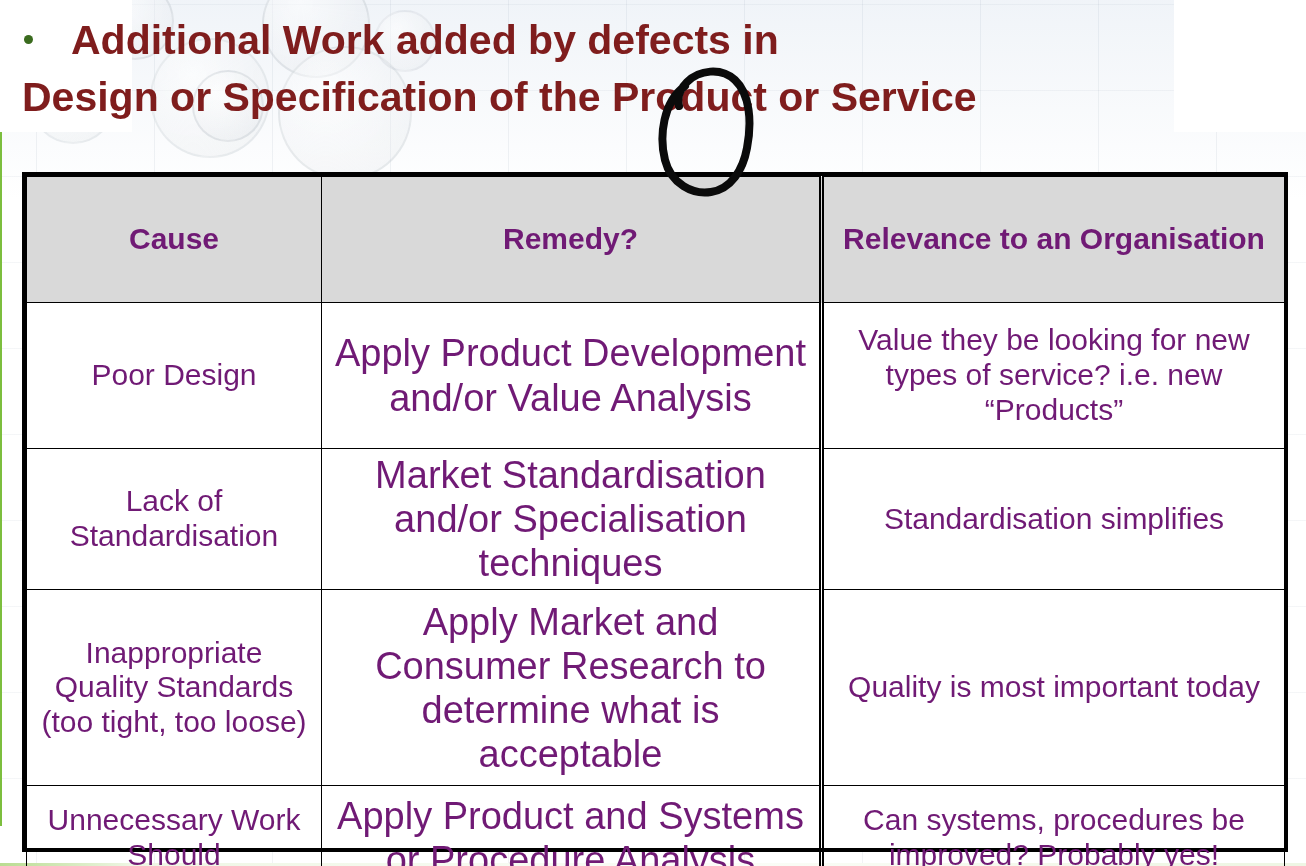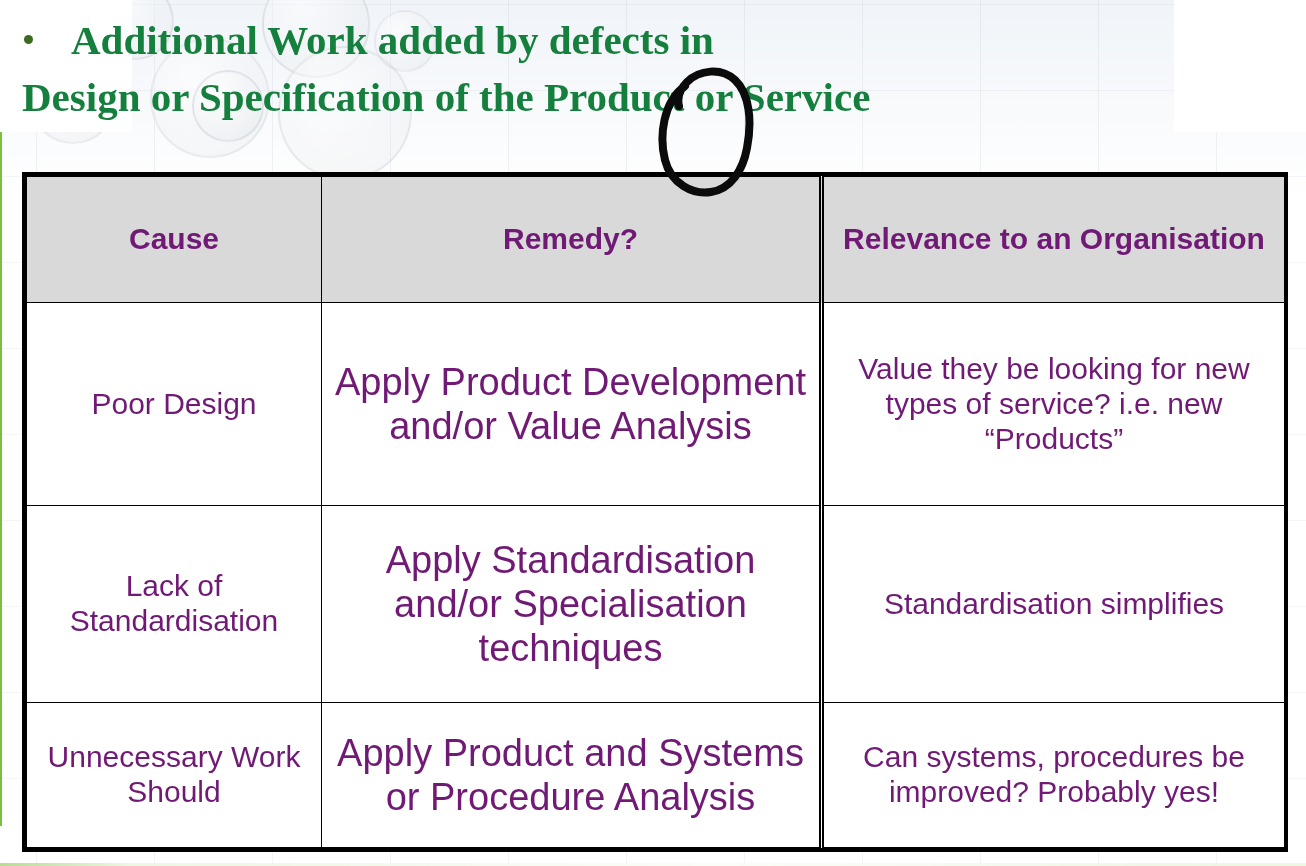--- a/index.html
+++ b/index.html
@@ -109,22 +109,22 @@
     width: 1306px; height: 7px;
     background: linear-gradient(to right, #b9dc91 0%, #eef6e4 10%, #fbfdf8 55%, #eef6e4 95%);
     pointer-events: none;
   }
 
   
   .title-block {
     position: absolute;
     left: 0; top: 12px;
     width: 1306px;
-    color: #15803d;
-    font-family: Liberation Serif, serif;
+    color: #7f1d1d;
+    font-family: Liberation Sans, sans-serif;
     font-weight: bold;
     z-index: 4;
   }
   .title-line1 {
     display: flex;
     align-items: baseline;
     font-size: 41px;
     line-height: 56px;
     white-space: nowrap;
   }
@@ -266,22 +266,27 @@
         </tr>
       </thead>
       <tbody>
         <tr class="row-poor-design">
           <td class="cell-cause">Poor Design</td>
           <td class="cell-remedy">Apply Product Development and/or Value Analysis</td>
           <td class="cell-relevance col-relevance">Value they be looking for new types of service? i.e. new “Products”</td>
         </tr>
         <tr class="row-lack-std">
           <td class="cell-cause">Lack of Standardisation</td>
-          <td class="cell-remedy">Apply Standardisation and/or Specialisation techniques</td>
+          <td class="cell-remedy">Market Standardisation and/or Specialisation techniques</td>
           <td class="cell-relevance col-relevance">Standardisation simplifies</td>
+        </tr>
+        <tr class="row-quality-std">
+          <td class="cell-cause">Inappropriate Quality Standards (too tight, too loose)</td>
+          <td class="cell-remedy">Apply Market and Consumer Research to determine what is acceptable</td>
+          <td class="cell-relevance col-relevance">Quality is most important today</td>
         </tr>
         <tr class="row-unnecessary">
           <td class="cell-cause">Unnecessary Work Should</td>
           <td class="cell-remedy">Apply Product and Systems or Procedure Analysis</td>
           <td class="cell-relevance col-relevance">Can systems, procedures be improved? Probably yes!</td>
         </tr>
       </tbody>
     </table>
   </div>
 

